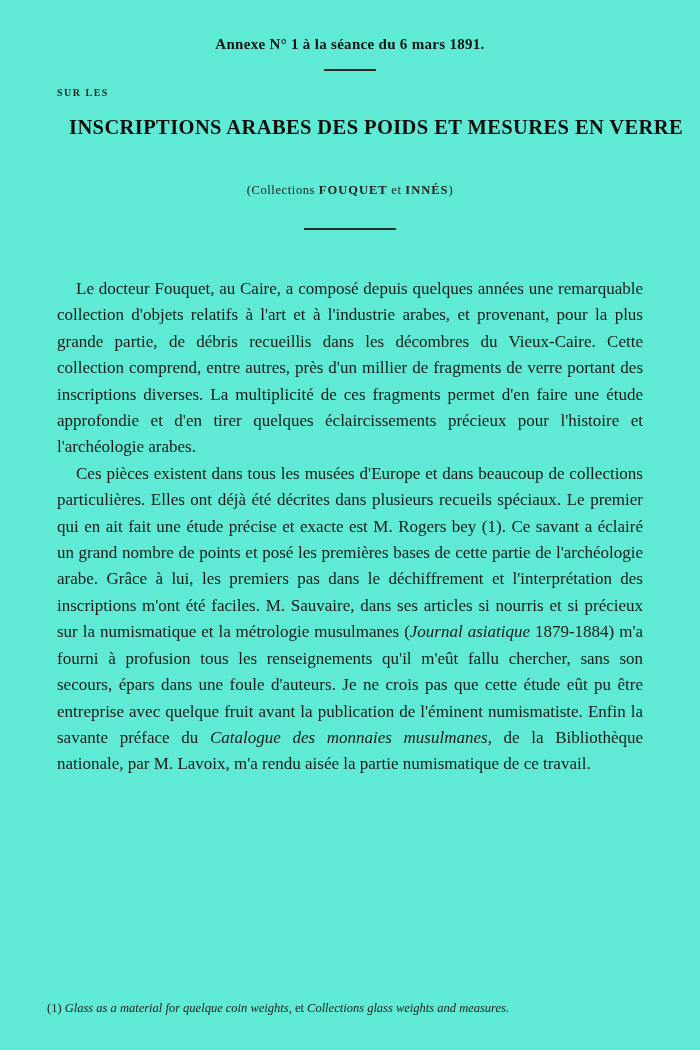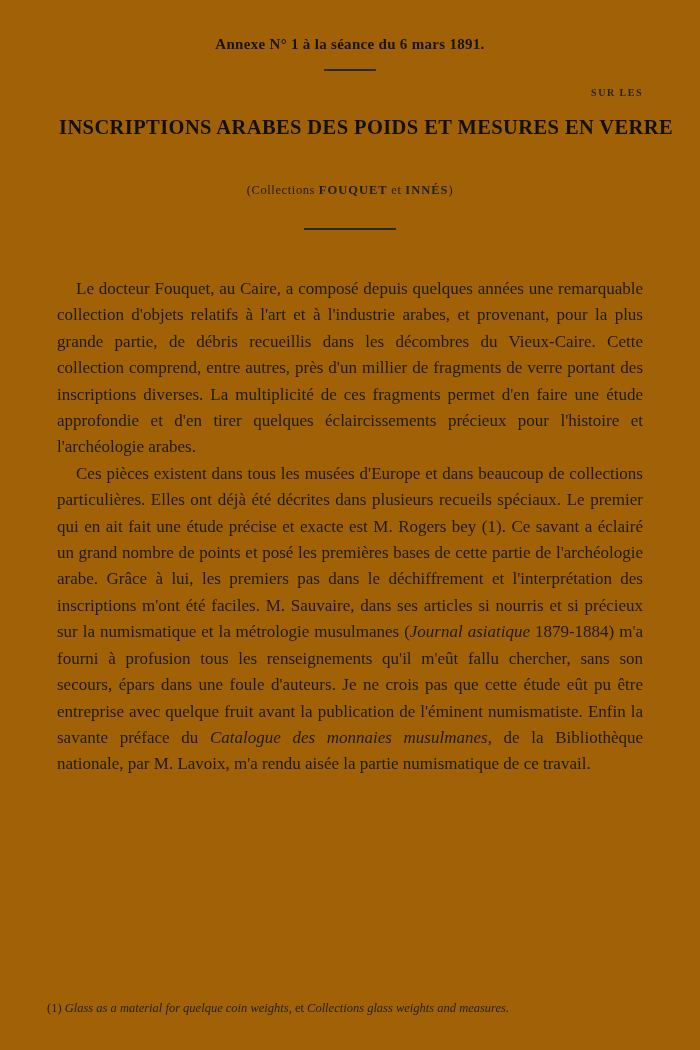--- a/index.html
+++ b/index.html
@@ -5,21 +5,21 @@
   html, body {
     margin: 0;
     padding: 0;
     background: #f4f3ef;
   }
   .page {
     position: relative;
     width: 700px;
     height: 1050px;
     margin: 0 auto;
-    background: #a16207;
+    background: #5eead4;
     color: #1c1b19;
     font-family: "Liberation Serif", "DejaVu Serif", serif;
     overflow: hidden;
     box-sizing: border-box;
     padding: 36px 57px 0 57px;
   }
   .annexe-line {
     text-align: center;
     font-size: 15px;
     font-weight: 700;
@@ -43,28 +43,28 @@
     margin: 58px 0 0 0;
     text-align: center;
     font-size: 28px;
     font-weight: 700;
     letter-spacing: 0.42em;
     text-indent: 0.42em; 
     color: #14120f;
   }
   .surles {
     margin-top: 16px;
-    text-align: right;
+    text-align: left;
     font-size: 10px;
     font-weight: 700;
     letter-spacing: 1.5px;
     color: #262421;
   }
   .main-title {
-    margin: 18px 0 0 2px;
+    margin: 18px 0 0 12px;
     text-align: center;
     font-size: 20.5px;
     font-weight: 700;
     letter-spacing: 0.4px;
     color: #12100d;
     white-space: nowrap;
   }
   .collections {
     margin-top: 44px;
     text-align: center;

